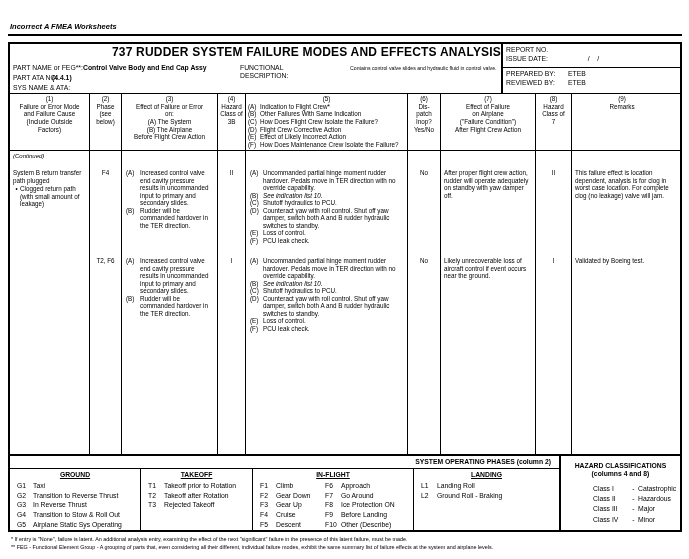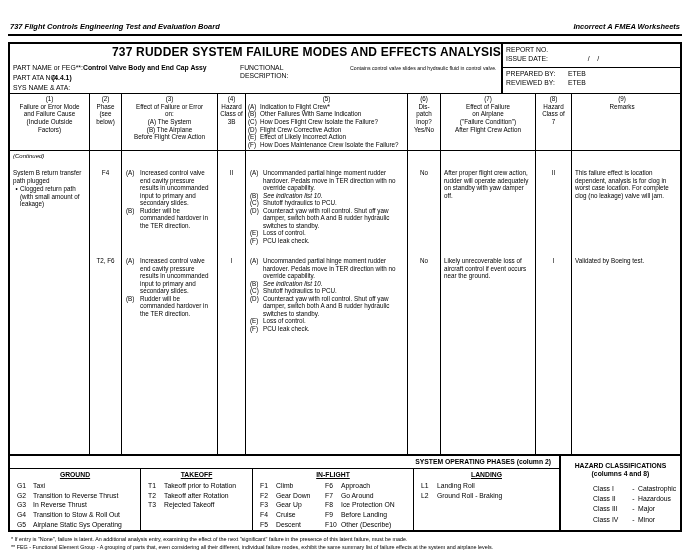--- a/index.html
+++ b/index.html
@@ -93,21 +93,20 @@
   
   .footnotes { margin-top:3px; padding-left:3px; font-size:5.4px; line-height:1.55;
     white-space:nowrap; }
 </style>
 </head>
 <body>
 
 <div class="page">
 
   <div class="page-header">
-    <span>737 Flight Controls Engineering Test and Evaluation Board</span>
     <span>Incorrect A   FMEA Worksheets</span>
   </div>
 
   <div class="sheet">
 
     <div class="title-block">
       <div class="tb-left">
         <div class="tb-title">737 RUDDER SYSTEM FAILURE MODES AND EFFECTS ANALYSIS</div>
         <span class="tb-lbl" style="left:3px;top:20px">PART NAME or FEG**:</span>
         <span class="tb-val" style="left:73px;top:20px">Control Valve Body and End Cap Assy</span>

